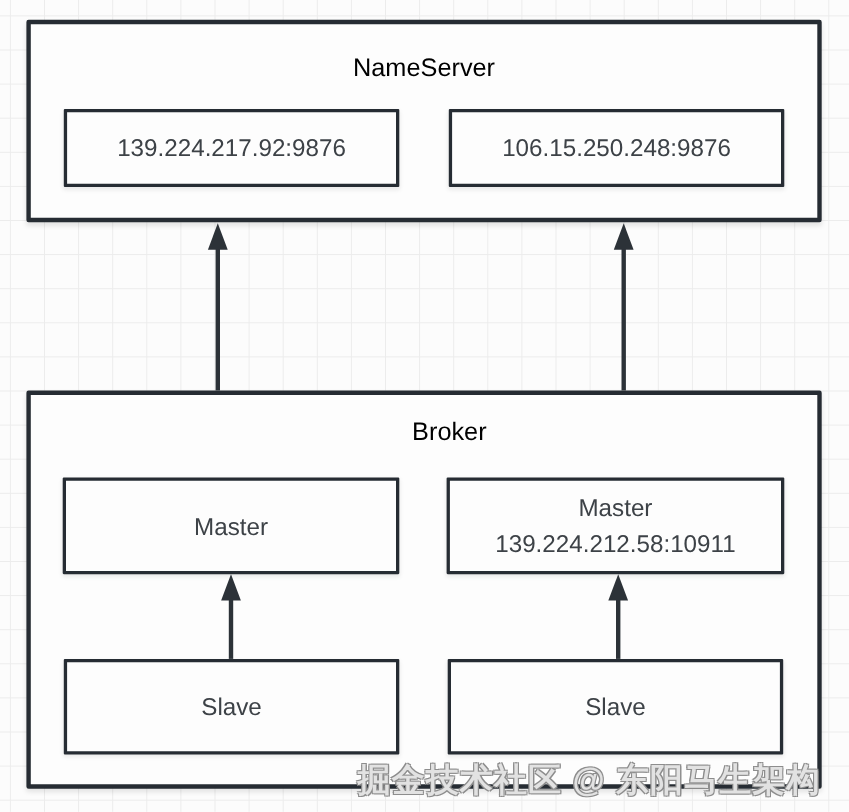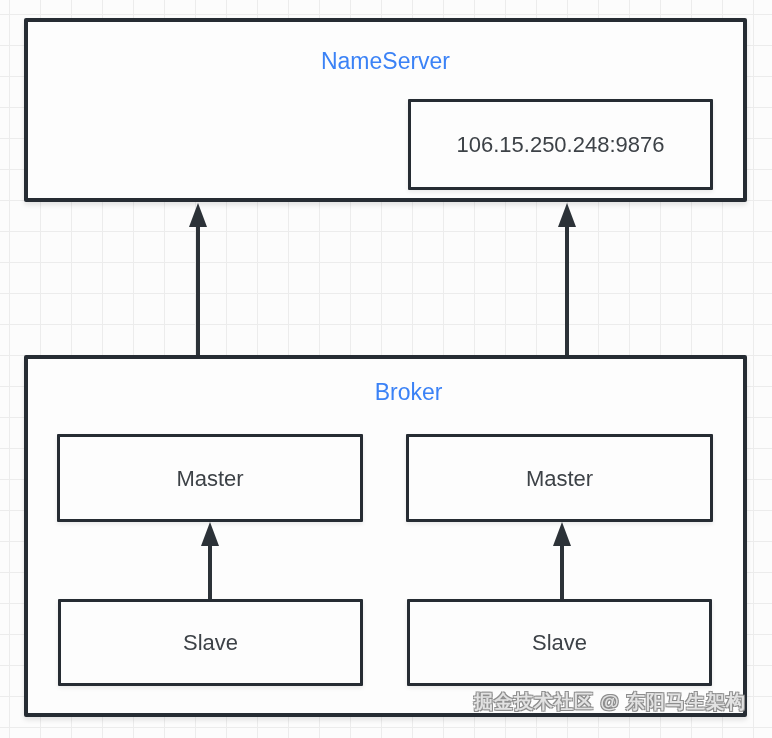--- a/index.html
+++ b/index.html
@@ -32,21 +32,21 @@
   .nameserver { top: 18px;  height: 184px; }
   .broker     { top: 355px; height: 362px; }
 
   .group-title {
     position: absolute;
     left: 0; right: 0;
     margin: 0;
     text-align: center;
     font-size: 23px;
     font-weight: 400;
-    color: #3b82f6;
+    color: #000000;
   }
   .nameserver .group-title { top: 26px; }
   .broker     .group-title { top: 20px; margin-left: 46px; }
 
   
   .node {
     position: absolute;
     box-sizing: border-box;
     border: 3px solid #262c33;
     background: #fdfdfd;
@@ -54,21 +54,21 @@
     flex-direction: column;
     align-items: center;
     justify-content: center;
     font-size: 22px;
     line-height: 33px;
     text-align: center;
     box-shadow: 0 2px 4px rgba(0,0,0,0.08);
     border-radius: 1px;
   }
   .ns-node-0 { left: 30px;  top: 77px;  width: 305px; height: 71px; }
-  .ns-node-1 { left: 380px; top: 77px;  width: 305px; height: 91px; }
+  .ns-node-1 { left: 380px; top: 77px;  width: 305px; height: 71px; }
   .master-0  { left: 29px;  top: 75px;  width: 306px; height: 88px; }
   .master-1  { left: 378px; top: 75px;  width: 307px; height: 88px; }
   .slave-0   { left: 30px;  top: 240px; width: 305px; height: 87px; }
   .slave-1   { left: 379px; top: 240px; width: 305px; height: 87px; }
 
   
   .aline {
     position: absolute;
     width: 4px;
     background: #2c3238;
@@ -87,58 +87,62 @@
   .aline.sl-left  { left: 208px; top: 542px; height: 57px; }
   .ahead.sl-left  { left: 201px; top: 522px; }
   .aline.sl-right { left: 560px; top: 542px; height: 57px; }
   .ahead.sl-right { left: 553px; top: 522px; }
 
   
   .watermark {
     position: absolute;
     right: 26px;
     top: 689px;
-    font-size: 19px;
+    font-size: 30px;
     font-weight: 700;
     letter-spacing: 1px;
     white-space: nowrap;
     color: #e2e2e2;
     text-shadow:
       -1px -1px 0 #8d8d8d,
        1px -1px 0 #8d8d8d,
       -1px  1px 0 #8d8d8d,
        1px  1px 0 #8d8d8d;
   }
 </style>
 </head>
 <body>
 
 <div class="canvas">
 
   <section class="group nameserver">
     <h2 class="group-title">NameServer</h2>
 
+    <div class="node ns-node-0">
+      <span>139.224.217.92:9876</span>
+    </div>
     <div class="node ns-node-1">
       <span>106.15.250.248:9876</span>
     </div>
   </section>
 
   <div class="aline ns-left"></div>
   <div class="ahead ns-left"></div>
   <div class="aline ns-right"></div>
   <div class="ahead ns-right"></div>
 
   <section class="group broker">
     <h2 class="group-title">Broker</h2>
 
     <div class="node master-0">
       <div>Master</div>
     </div>
     <div class="node master-1">
       <div>Master</div>
+      <div>139.224.212.58:10911</div>
     </div>
 
     <div class="node slave-0">
       <div>Slave</div>
     </div>
     <div class="node slave-1">
       <div>Slave</div>
     </div>
   </section>
 

